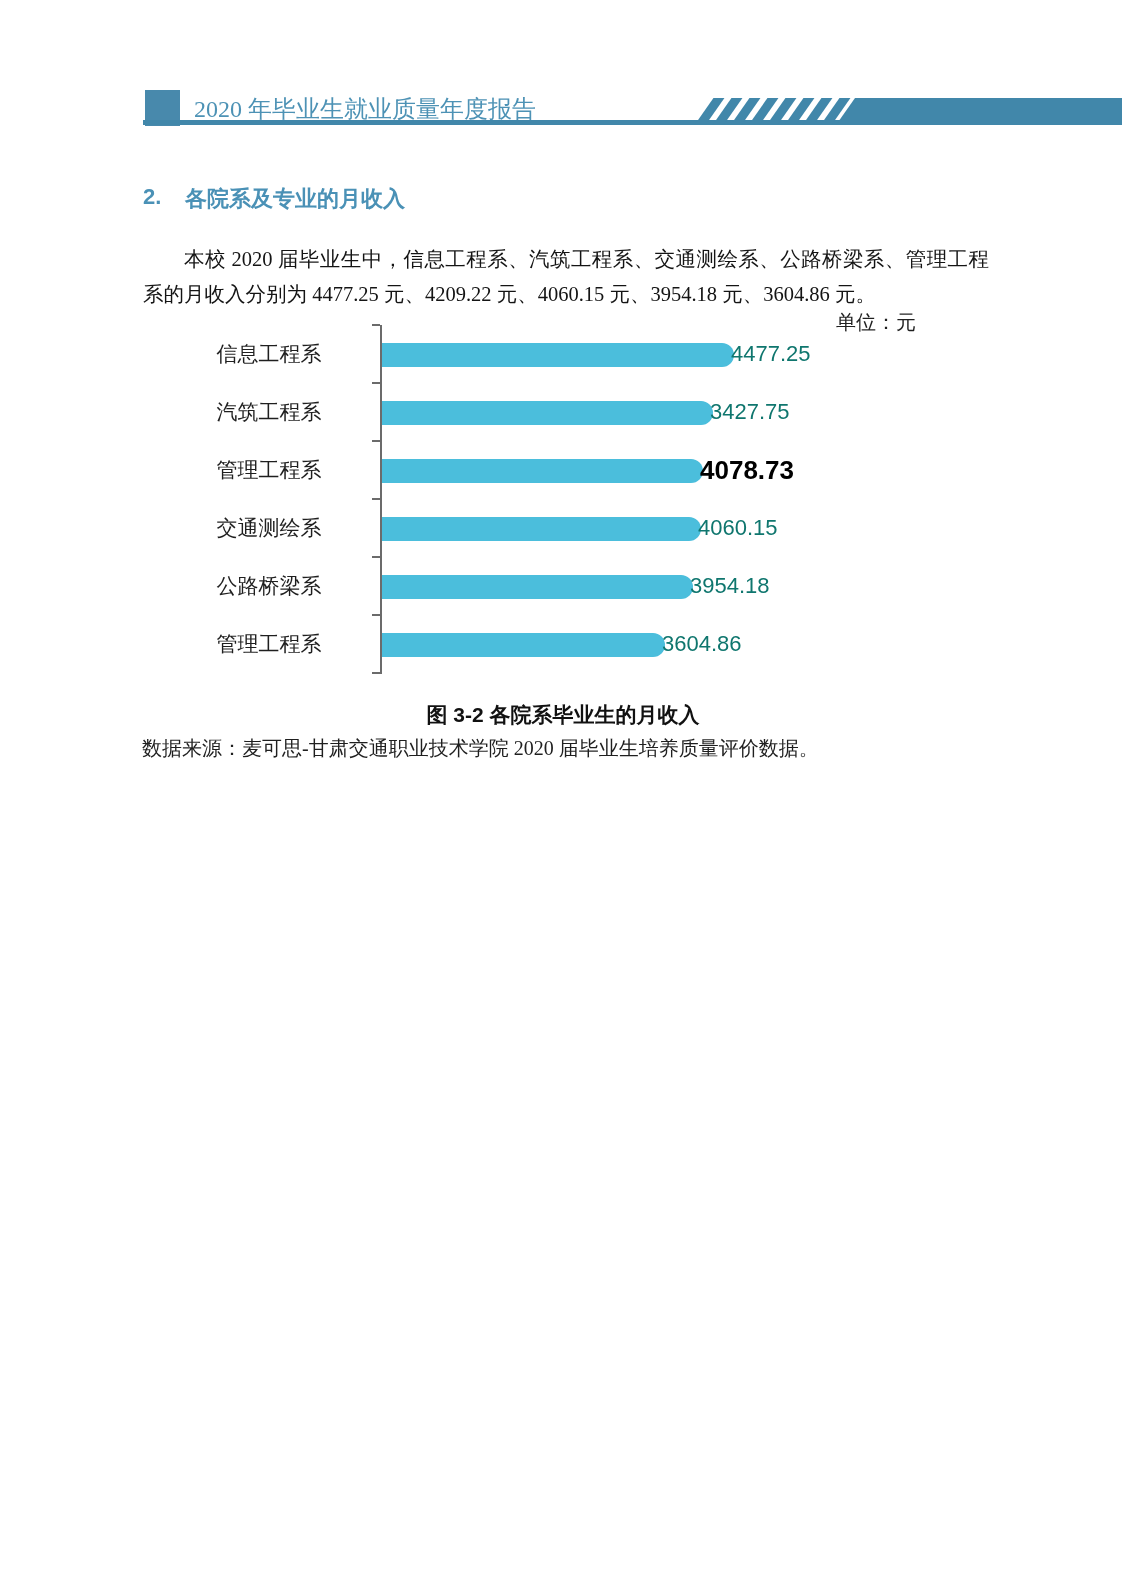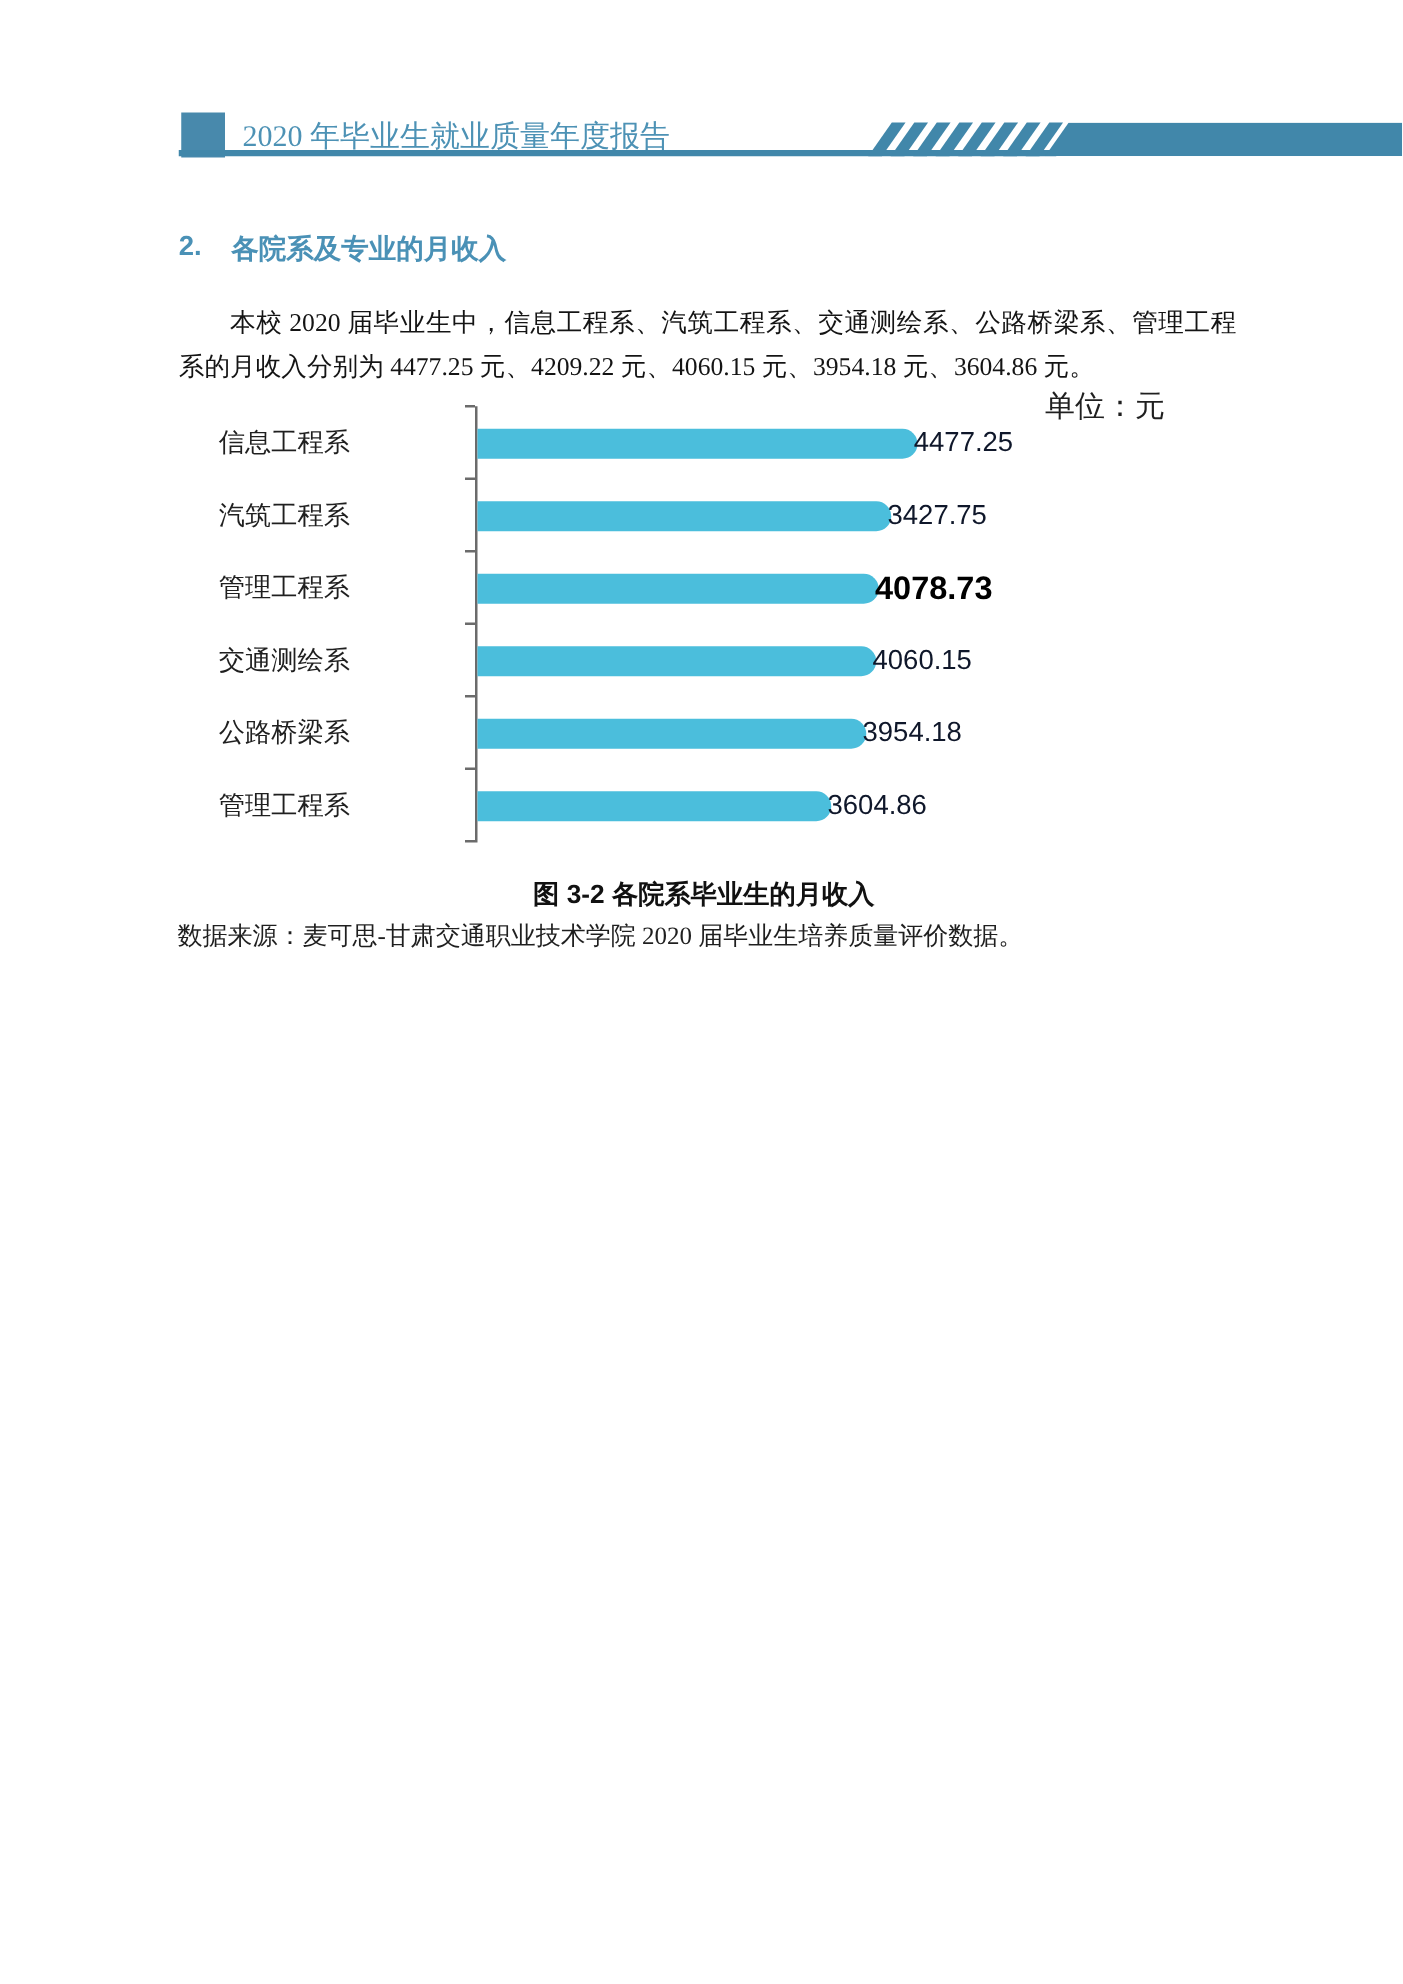--- a/index.html
+++ b/index.html
@@ -22,31 +22,31 @@
     font-weight:bold; font-size:22px; color:#4A91B6; white-space:nowrap;
   }
   .sec-num   { left:143px; }
   .sec-title { left:185px; }
   
   .para {
     position:absolute; left:143px; top:221px; width:846px;
     font-size:20.5px; line-height:35px; text-align:justify; text-indent:2em; color:#141414;
   }
   
-  .unit-label { position:absolute; left:836px; top:309px; font-size:24px; color:#1f1f1f; white-space:nowrap; }
+  .unit-label { position:absolute; left:836px; top:309px; font-size:20px; color:#1f1f1f; white-space:nowrap; }
   .axis  { position:absolute; left:380px; top:325px; width:2px; height:349px; background:#6b6b6b; }
   .tick  { position:absolute; left:372px; width:8px; height:2px; background:#6b6b6b; }
   .cat-label {
-    position:absolute; left:175px; width:188px; text-align:left;
+    position:absolute; left:175px; width:188px; text-align:center;
     font-size:21px; height:30px; line-height:30px; color:#1f1f1f; white-space:nowrap;
   }
   .bar { position:absolute; left:382px; height:24px; background:#4BBEDC; border-radius:0 12px 12px 0; }
   .val {
     position:absolute; font-family:"Liberation Sans","DejaVu Sans",sans-serif;
-    font-size:22px; height:30px; line-height:30px; color:#0f172a; white-space:nowrap;
+    font-size:22px; height:30px; line-height:30px; color:#0f766e; white-space:nowrap;
   }
   .val.big { font-size:26px; font-weight:bold; height:40px; line-height:40px; color:#000000; }
   
   .fig-caption {
     position:absolute; left:143px; top:701px; width:840px; text-align:center;
     font-family:"Liberation Sans","DejaVu Sans",sans-serif; font-weight:bold; font-size:21px; color:#111;
   }
   .source-note { position:absolute; left:142px; top:735px; font-size:20px; color:#1f1f1f; white-space:nowrap; }
   .page-number { position:absolute; left:154px; top:1480px; font-size:19px;
                  font-family:"Liberation Sans","DejaVu Sans",sans-serif; color:#222; }

